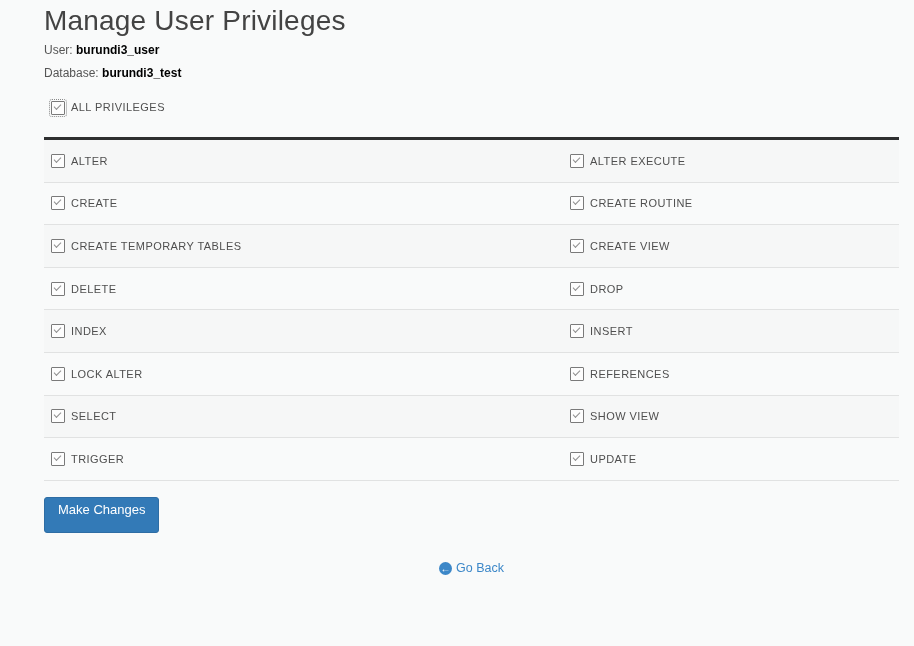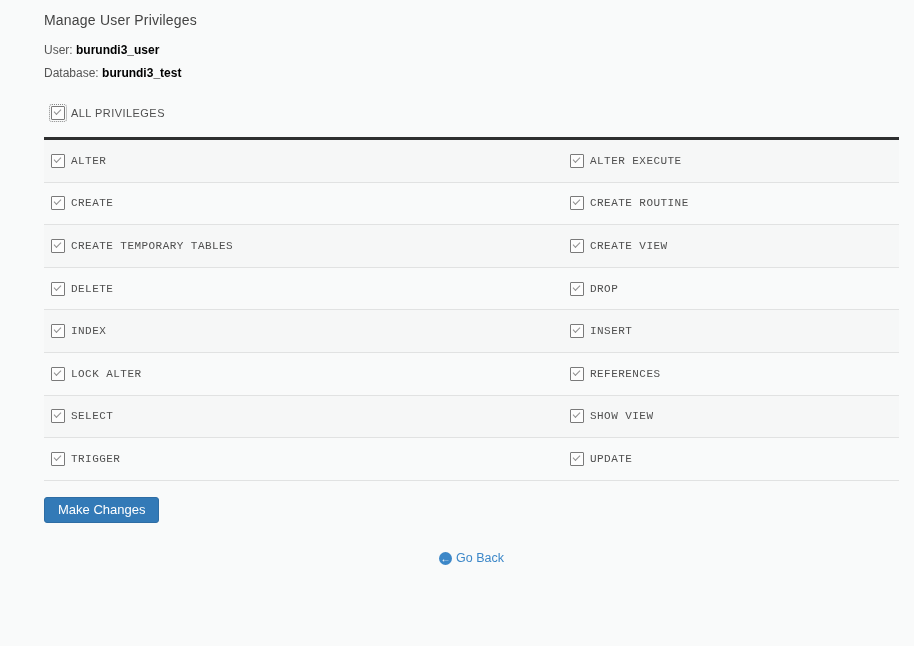--- a/index.html
+++ b/index.html
@@ -5,27 +5,27 @@
   html,body{margin:0;padding:0;}
   body{
     width:914px;height:646px;overflow:hidden;
     background:#f9fafa;
     font-family:"Liberation Sans","DejaVu Sans",sans-serif;
     color:#4f4f4f;
   }
   .content{padding:7px 15px 0 44px;}
 
   .page-title{
-    font-size:14px;font-weight:400;color:#434343;
+    font-size:28px;font-weight:400;color:#434343;
     margin:0;line-height:27px;letter-spacing:.2px;
   }
   .meta{font-size:12px;color:#555;margin-top:9px;line-height:14px;}
   .meta .val{font-weight:bold;color:#000000;}
 
-  .allpriv-row{margin-top:21px;height:24px;display:flex;align-items:center;}
+  .allpriv-row{margin-top:21px;height:24px;display:flex;align-items:flex-start;}
 
   .checkbox{
     width:12px;height:12px;flex:none;display:inline-block;position:relative;
     border:1px solid #7a7a7a;background:#fdfdfd;border-radius:1px;box-sizing:content-box;
     cursor:pointer;
   }
   .checkbox.checked::after{
     content:"";position:absolute;left:2px;top:2px;width:6px;height:3px;
     border-left:1px solid #8f8f8f;border-bottom:1px solid #8f8f8f;
     transform:rotate(-45deg);
@@ -39,26 +39,26 @@
   }
 
   .dark-divider{height:3px;background:#2e2f30;margin-top:12px;width:855px;}
 
   .priv-table{width:855px;}
   .priv-row{
     display:grid;grid-template-columns:519px 1fr;align-items:center;
     height:41.6px;border-bottom:1px solid #e1e2e2;
   }
   .priv-row:nth-child(odd){background:rgba(0,0,0,0.013);}
-  .priv-cell{display:flex;align-items:center;padding-left:7px;cursor:pointer;font-family:Liberation Mono, monospace;}
+  .priv-cell{display:flex;align-items:center;padding-left:7px;cursor:pointer;}
 
   .submit-btn{
     margin-top:16px;display:inline-block;
     background:#337ab7;border:1px solid #2e6da4;border-radius:3px;
-    color:#fff;font-size:13px;line-height:15px;padding:4px 13px 5px 13px;
+    color:#fff;font-size:13px;line-height:15px;padding:4px 13px 15px 13px;
     font-family:inherit;cursor:pointer;
   }
 
   .goback-wrap{width:855px;margin-top:25px;text-align:center;}
   .goback{
     color:#3c87c8;font-size:12.5px;text-decoration:none;
     display:inline-flex;align-items:center;gap:4px;cursor:pointer;
   }
   .circle-arrow{
     width:13px;height:13px;border-radius:50%;background:#3c87c8;color:#fff;

